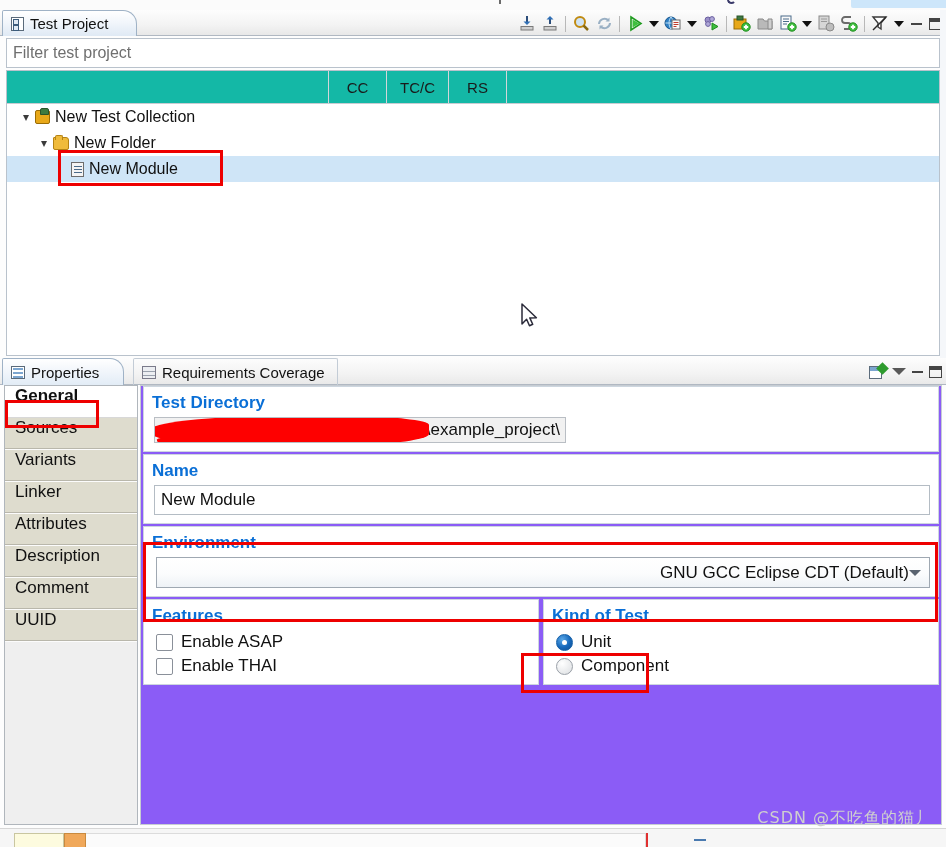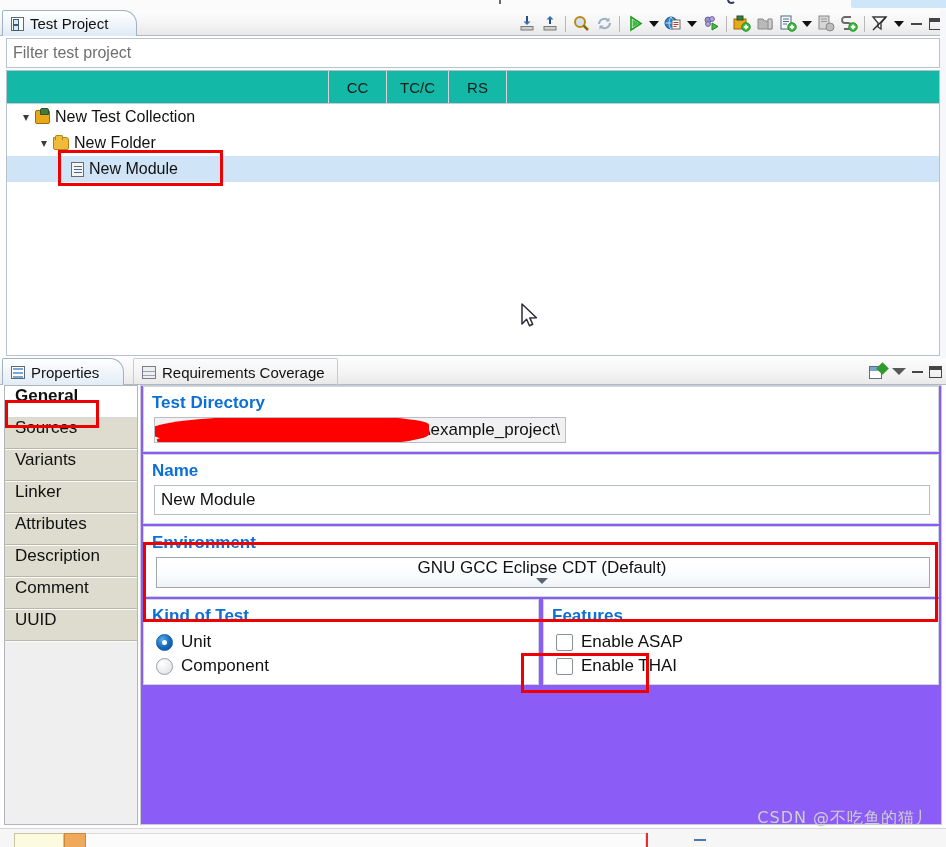--- a/index.html
+++ b/index.html
@@ -248,23 +248,23 @@
   .field-input {
     margin: 0 8px 8px 10px; height: 30px;
     background: #ffffff; border: 1px solid #b4bcc4;
     display: flex; align-items: center; padding: 0 6px;
     font-size: 17px; color: #111;
   }
   .combo {
     margin: 0 8px 8px 12px; height: 31px;
     background: linear-gradient(to bottom,#ffffff 0%,#fbfcfd 55%,#eef2f6 100%);
     border: 1px solid #9fa8b2;
-    display: flex; align-items: center; justify-content: flex-start;
+    display: flex; align-items: center; justify-content: flex-end;
     padding: 0 8px 0 6px;
-    font-size: 17px; color: #111; flex-direction: column;
+    font-size: 17px; color: #111;
   }
   .chev {
     width: 0; height: 0; border-left: 6px solid transparent; border-right: 6px solid transparent;
     border-top: 6px solid #5a6470;
   }
   .two-col { display: flex; gap: 4px; margin: 0 2px; }
   .two-col > .group { flex: 1; margin: 0; }
   .chk-row, .rad-row {
     display: flex; align-items: center; gap: 8px;
     padding: 2px 0 2px 12px; font-size: 17px; color: #111;
@@ -554,43 +554,43 @@
 
       <div class="group">
         <div class="sec-title">Environment</div>
         <div class="combo">
           <span>GNU GCC Eclipse CDT (Default)</span>
           <span class="chev"></span>
         </div>
       </div>
 
       <div class="two-col">
+        <div class="group">
+          <div class="sec-title">Features</div>
+          <div class="chk-row">
+            <span class="chkbox"></span>
+            <span>Enable ASAP</span>
+          </div>
+          <div class="chk-row" style="padding-bottom:8px">
+            <span class="chkbox"></span>
+            <span>Enable THAI</span>
+          </div>
+        </div>
+
         <div class="group">
           <div class="sec-title">Kind of Test</div>
           <div class="rad-row">
             <span class="radio on"></span>
             <span>Unit</span>
           </div>
           <div class="rad-row" style="padding-bottom:8px">
             <span class="radio"></span>
             <span>Component</span>
           </div>
         </div>
-
-        <div class="group">
-          <div class="sec-title">Features</div>
-          <div class="chk-row">
-            <span class="chkbox"></span>
-            <span>Enable ASAP</span>
-          </div>
-          <div class="chk-row" style="padding-bottom:8px">
-            <span class="chkbox"></span>
-            <span>Enable THAI</span>
-          </div>
-        </div>
       </div>
 
     </div>
   </div>
 
   <div class="redbox" style="left:5px; top:400px; width:94px; height:28px;"></div>
   <div class="redbox" style="left:143px; top:542px; width:795px; height:80px;"></div>
   <div class="redbox" style="left:521px; top:653px; width:128px; height:40px;"></div>
 
   <div class="watermark">CSDN @不吃鱼的猫丿</div>

